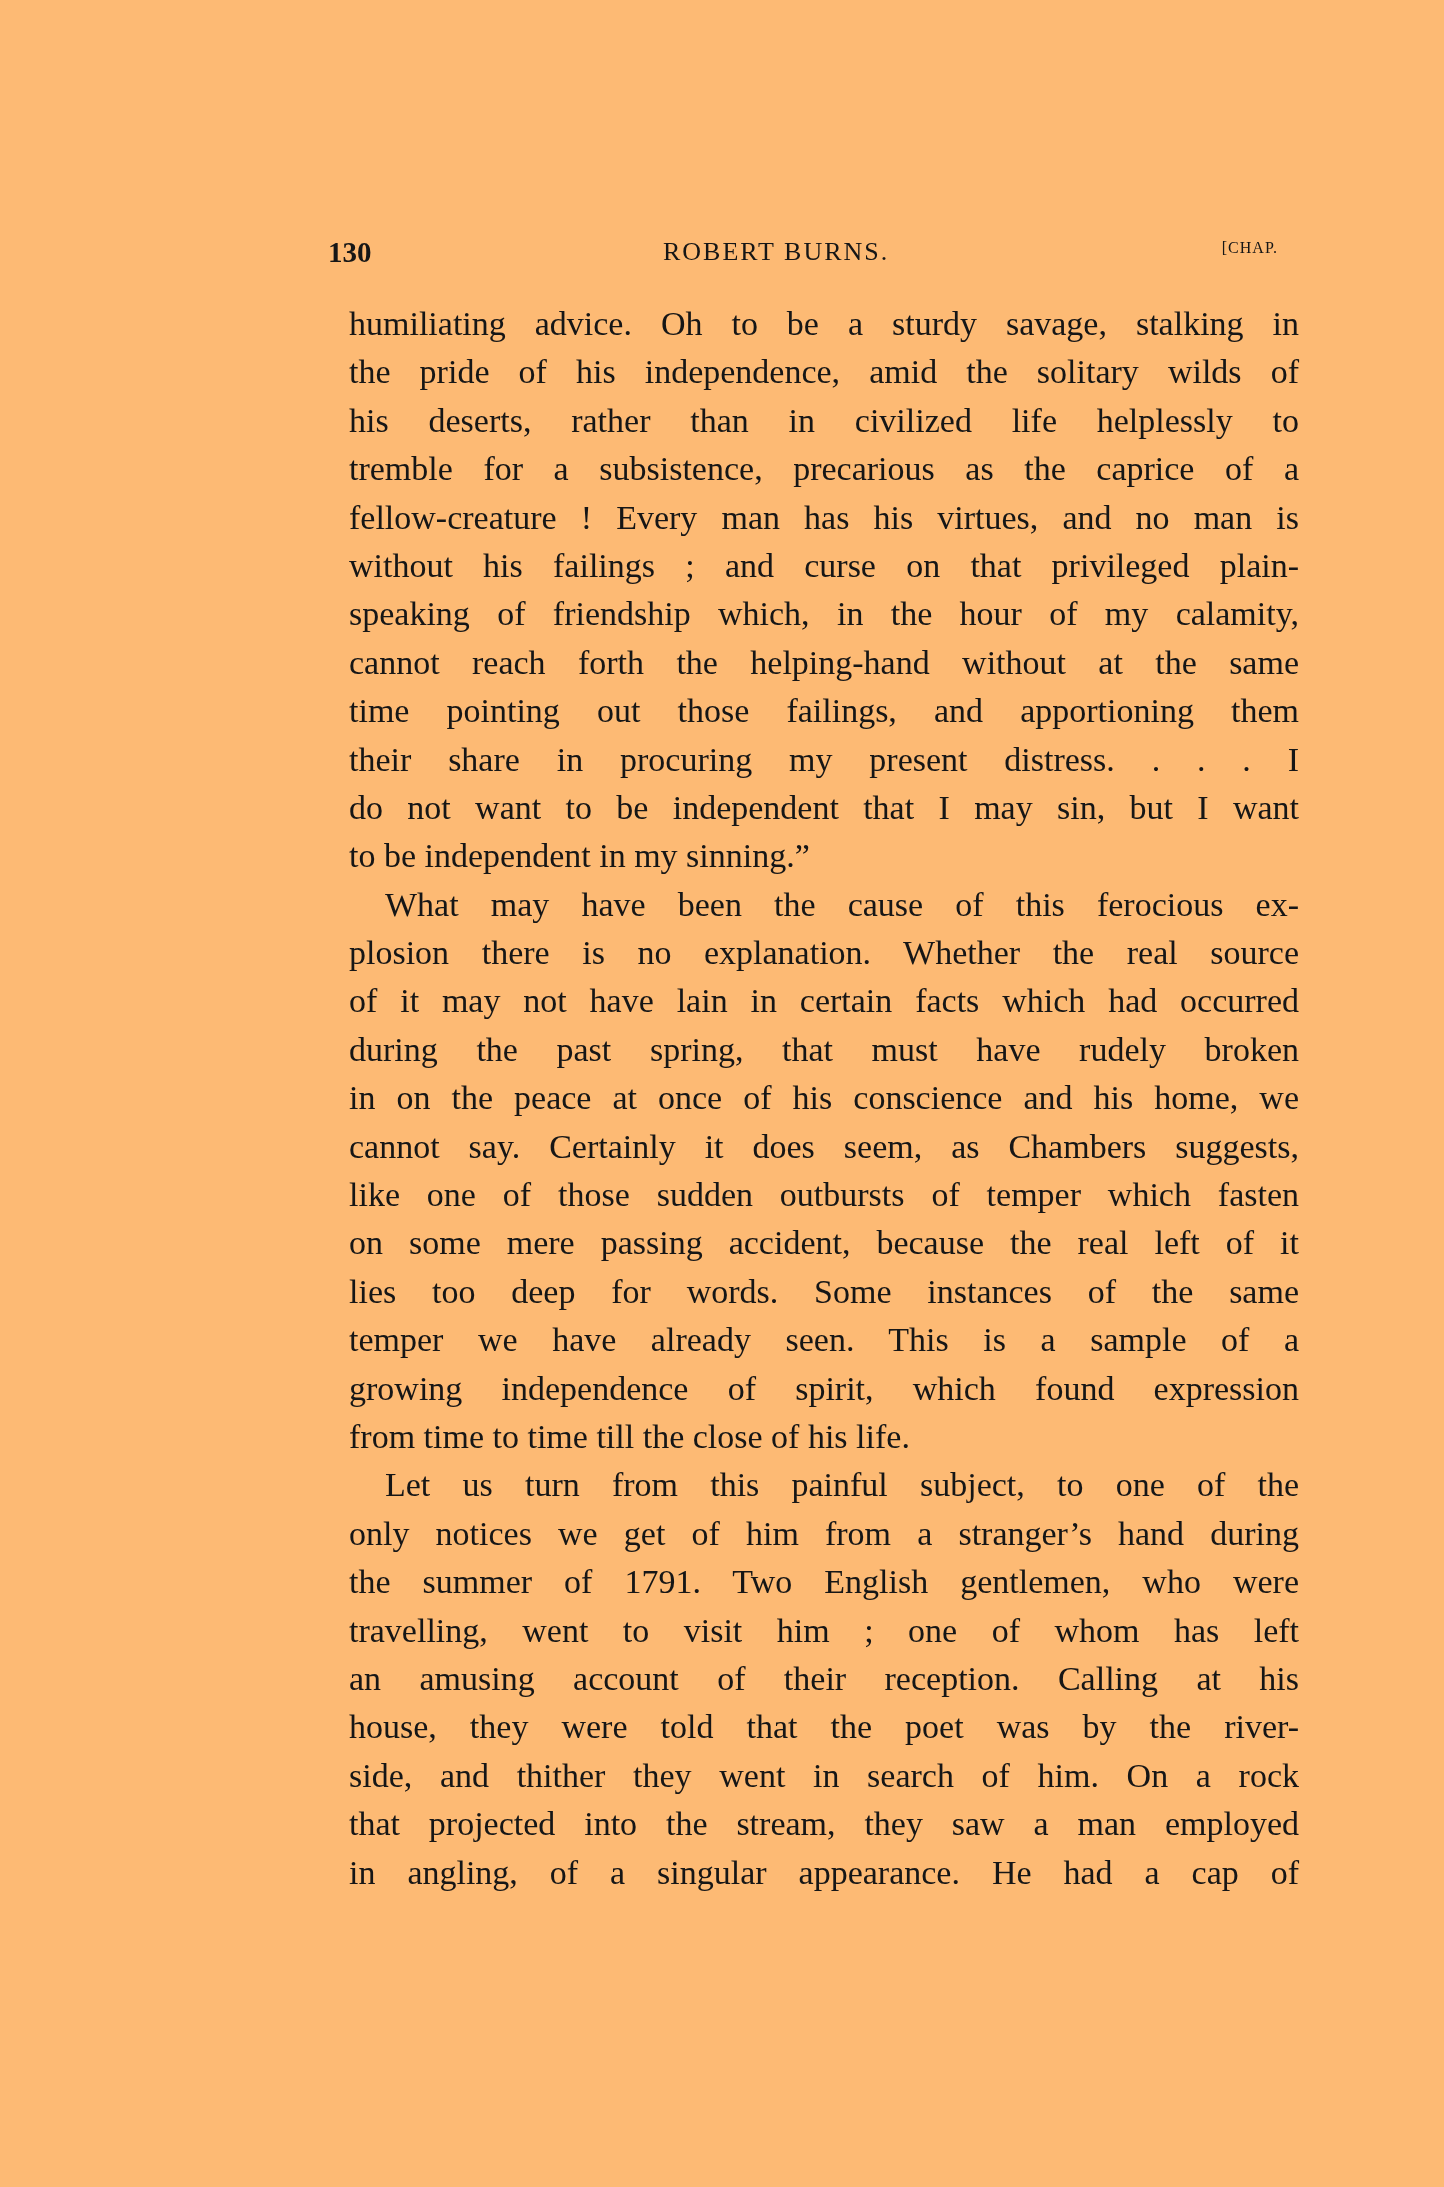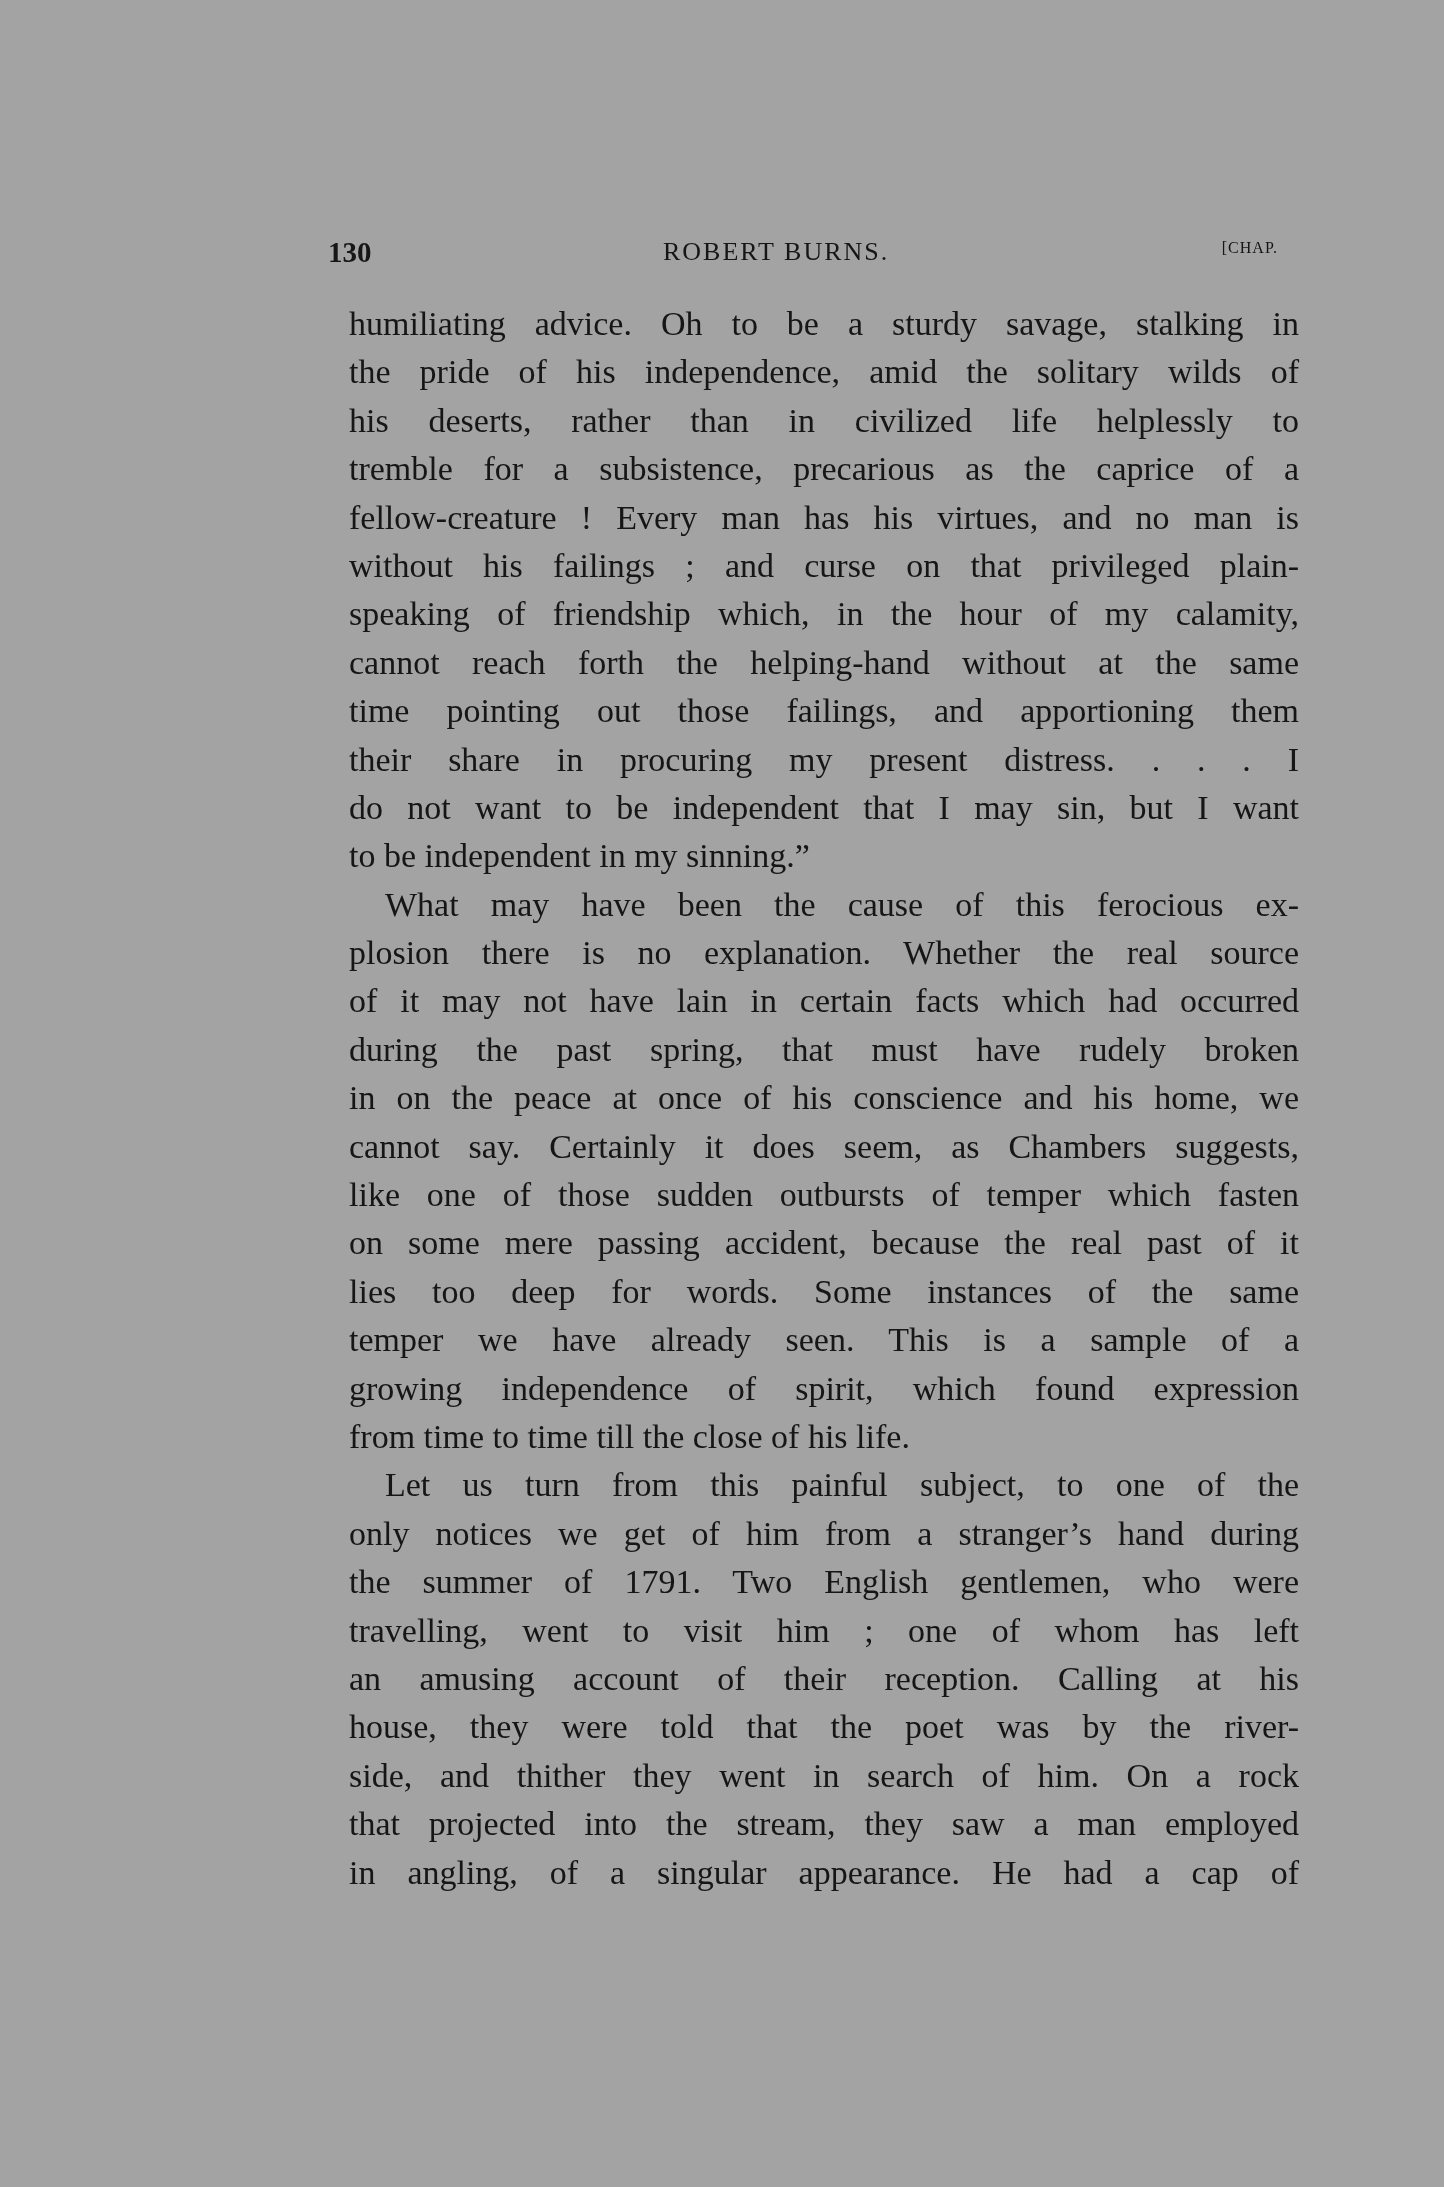--- a/index.html
+++ b/index.html
@@ -13,21 +13,21 @@
     position: relative;
     overflow: hidden;
     color: #161616;
     font-family: "DejaVu Serif", "Liberation Serif", serif;
   }
   .page {
     position: absolute;
     left: 0; top: 0;
     width: 1444px;
     height: 2187px;
-    background: #a3a3a3;
+    background: #fdba74;
   }
   .header {
     position: absolute;
     left: 328px;
     width: 950px;
     top: 236px;
     height: 32px;
     font-family: "Liberation Serif", "DejaVu Serif", serif;
   }
   .header .page-num {
@@ -106,21 +106,21 @@
     </div>
 
     <div class="para">
       <span class="line indent">What may have been the cause of this ferocious ex-</span>
       <span class="line">plosion there is no explanation. Whether the real source</span>
       <span class="line">of it may not have lain in certain facts which had occurred</span>
       <span class="line">during the past spring, that must have rudely broken</span>
       <span class="line">in on the peace at once of his conscience and his home, we</span>
       <span class="line">cannot say. Certainly it does seem, as Chambers suggests,</span>
       <span class="line">like one of those sudden outbursts of temper which fasten</span>
-      <span class="line">on some mere passing accident, because the real past of it</span>
+      <span class="line">on some mere passing accident, because the real left of it</span>
       <span class="line">lies too deep for words. Some instances of the same</span>
       <span class="line">temper we have already seen. This is a sample of a</span>
       <span class="line">growing independence of spirit, which found expression</span>
       <span class="line last">from time to time till the close of his life.</span>
     </div>
 
     <div class="para">
       <span class="line indent">Let us turn from this painful subject, to one of the</span>
       <span class="line">only notices we get of him from a stranger’s hand during</span>
       <span class="line">the summer of 1791. Two English gentlemen, who were</span>

